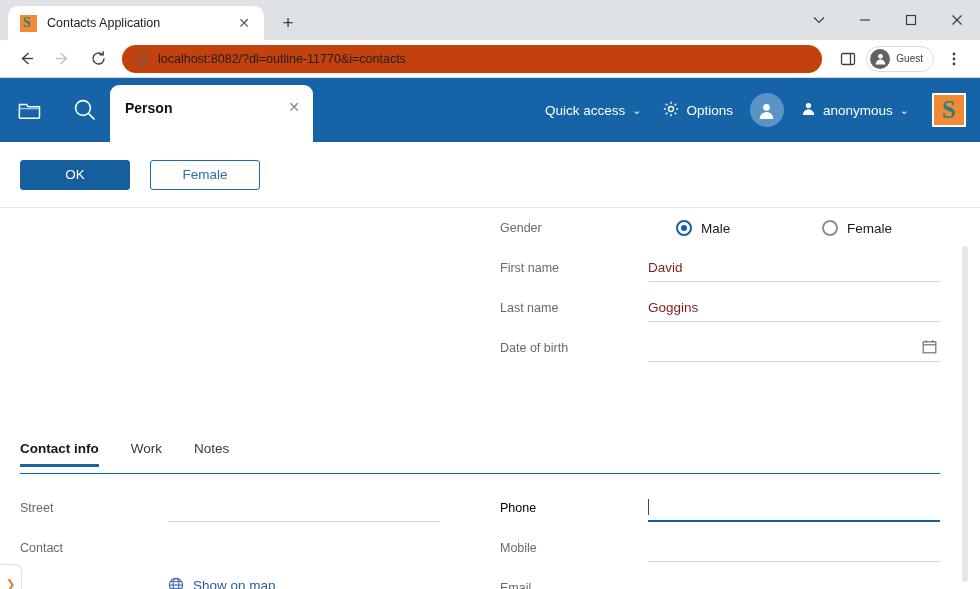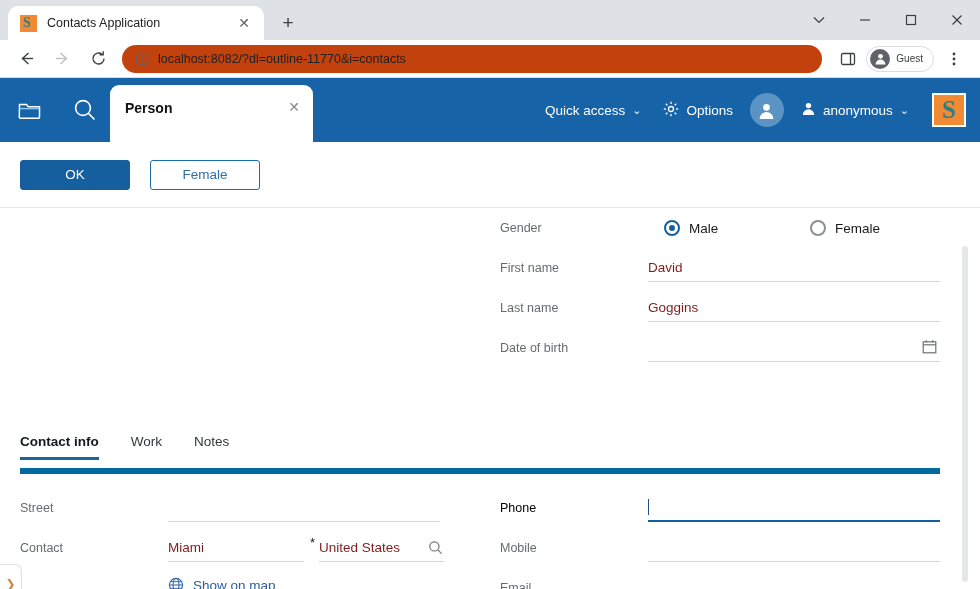--- a/index.html
+++ b/index.html
@@ -353,21 +353,21 @@
 
   .field-icon {
     position: absolute;
     right: 2px;
     top: 3px;
     color: #6d7276;
     display: flex; align-items: center; justify-content: center;
     width: 18px; height: 18px;
   }
 
-  .radio-row { gap: 0; }
+  .radio-row { gap: 12px; }
   .radio-group {
     display: flex;
     align-items: center;
     flex: 1;
     gap: 0;
   }
   .radio-opt {
     display: flex;
     align-items: center;
     gap: 9px;
@@ -399,23 +399,23 @@
   
   .tabs-wrap {
     position: absolute;
     left: 20px;
     right: 40px;
     top: 226px;
     height: 42px;
   }
   .tabs {
     display: flex;
-    align-items: flex-start;
+    align-items: center;
     height: 40px;
-    border-bottom: 6px solid #0369a1;
+    border-bottom: 1px solid #0369a1;
     gap: 0;
   }
   .stab {
     font-size: 13.5px;
     color: #33383c;
     padding: 0 16px 10px 16px;
     position: relative;
     white-space: nowrap;
   }
   .stab:first-child { padding-left: 0; }
@@ -763,35 +763,20 @@
         <div class="lower-col-left">
           <div class="frow">
             <div class="flabel">Street</div>
             <div class="finput">
               <span class="fvalue"></span>
             </div>
           </div>
 
           <div class="frow">
             <div class="flabel">Contact</div>
-            <div class="loc-inputs">
-              <div class="loc-city">
-                <span class="fvalue">Miami</span>
-              </div>
-              <span class="req-star">*</span>
-              <div class="loc-country">
-                <span class="fvalue">United States</span>
-                <span class="field-icon">
-                  <svg width="15" height="15" viewBox="0 0 15 15">
-                      <circle cx="6.4" cy="6.4" r="4.6" fill="none" stroke="#6d7276" stroke-width="1.2"></circle>
-                      <line x1="9.8" y1="9.8" x2="13.6" y2="13.6" stroke="#6d7276" stroke-width="1.2"></line>
-                    </svg>
-                </span>
-              </div>
-            </div>
           </div>
 
           <div class="maplink">
             <span class="glink">
               <svg width="16" height="16" viewBox="0 0 16 16">
                 <circle cx="8" cy="8" r="6.6" fill="none" stroke="#3c6cb0" stroke-width="1.2"></circle>
                 <ellipse cx="8" cy="8" rx="2.9" ry="6.6" fill="none" stroke="#3c6cb0" stroke-width="1.1"></ellipse>
                 <line x1="1.4" y1="8" x2="14.6" y2="8" stroke="#3c6cb0" stroke-width="1.1"></line>
                 <line x1="2.6" y1="4.6" x2="13.4" y2="4.6" stroke="#3c6cb0" stroke-width="1"></line>
                 <line x1="2.6" y1="11.4" x2="13.4" y2="11.4" stroke="#3c6cb0" stroke-width="1"></line>

